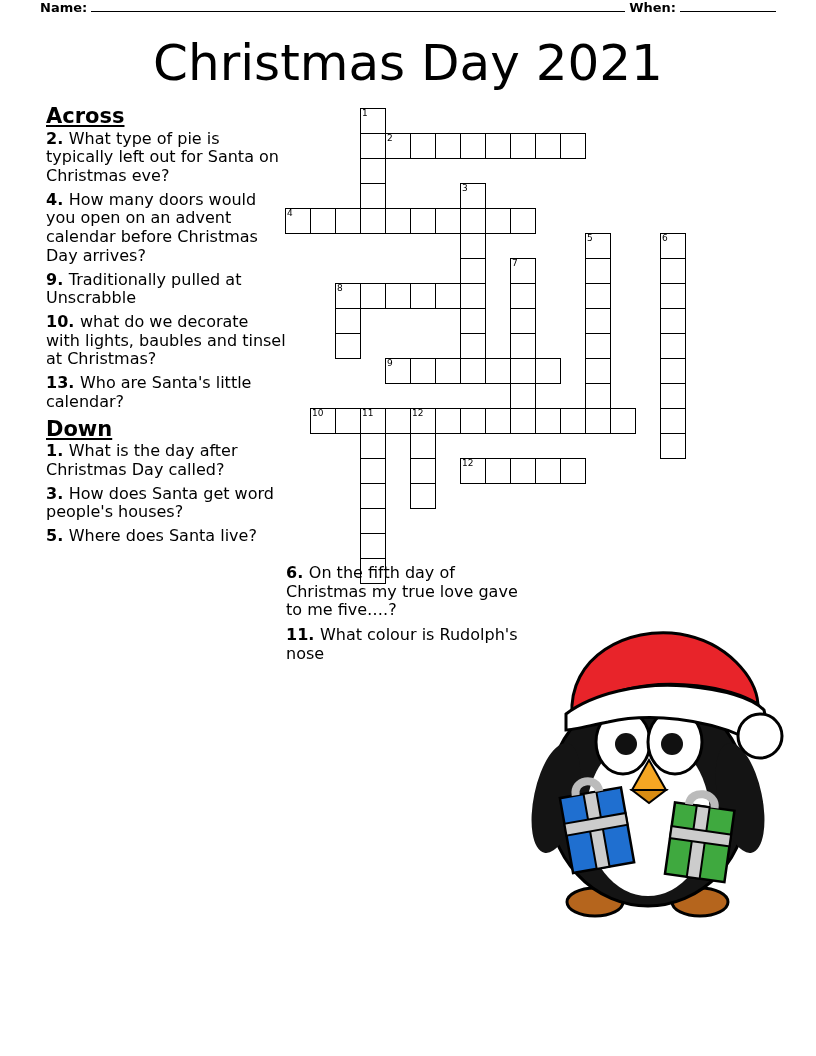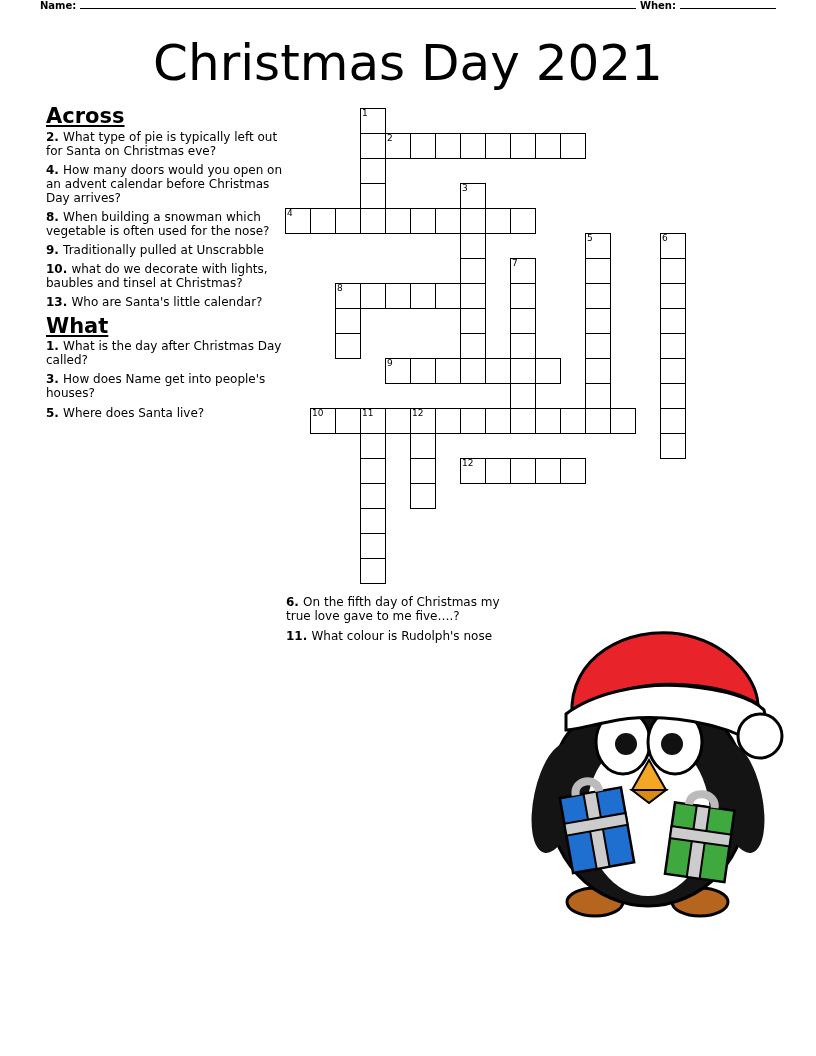--- a/index.html
+++ b/index.html
@@ -10,48 +10,48 @@
     font-family: "DejaVu Sans", sans-serif;
     color: #000000;
     overflow: hidden;
   }
   .page { position: relative; width: 816px; height: 1056px; }
 
   
   .namedate {
     position: absolute; top: 0px; left: 40px; width: 740px;
     display: flex; align-items: baseline;
-    font-size: 10px; font-weight: bold;
+    font-size: 13px; font-weight: bold;
   }
   .namedate .lbl { white-space: nowrap; }
   .rule { border-bottom: 1px solid #000; flex: 1 1 auto; margin: 0 4px 3px 4px; height: 1px; }
   .rule.short { flex: 0 0 96px; }
 
   
   .title {
     position: absolute; top: 34px; left: 0; width: 816px;
     text-align: center;
     font-size: 50px;
     font-weight: normal;
     letter-spacing: 0px;
   }
 
   
   .col-left {
     position: absolute; top: 105px; left: 46px; width: 240px;
   }
   .col-mid {
-    position: absolute; top: 595px; left: 286px; width: 238px;
+    position: absolute; top: 564px; left: 286px; width: 238px;
   }
   .clue-head {
     font-size: 21px; font-weight: bold; text-decoration: underline;
     margin: 0 0 1px 0; line-height: 1.12;
   }
   .clue {
-    font-size: 12px; line-height: 1.17; margin: 0 0 6px 0;
+    font-size: 16px; line-height: 1.17; margin: 0 0 6px 0;
   }
   .clue .num { font-weight: bold; }
   .col-left .clue { margin-bottom: 5px; }
 
   
   .grid { position: absolute; top: 108px; left: 285px; }
   .cell {
     position: absolute;
     width: 26px; height: 26px;
     border: 1px solid #000;
@@ -197,29 +197,28 @@
       <div class="cell" style="left: 75px; top: 400px;"></div>
       <div class="cell" style="left: 75px; top: 425px;"></div>
       <div class="cell" style="left: 75px; top: 450px;"></div>
     </div>
 
   <div class="col-left">
     <div class="clue-head">Across</div>
     <div id="across-list">
         <p class="clue"><span class="num">2. </span><span>What type of pie is typically left out for Santa on Christmas eve?</span></p>
         <p class="clue"><span class="num">4. </span><span>How many doors would you open on an advent calendar before Christmas Day arrives?</span></p>
-        <p class="clue"><span class="num">8. </span><span>When building a snowman which vegetable is often used for the nose?</span></p>
         <p class="clue"><span class="num">9. </span><span>Traditionally pulled at Unscrabble</span></p>
         <p class="clue"><span class="num">10. </span><span>what do we decorate with lights, baubles and tinsel at Christmas?</span></p>
         <p class="clue"><span class="num">13. </span><span>Who are Santa's little calendar?</span></p>
       </div>
-    <div class="clue-head" style="margin-top:6px;">What</div>
+    <div class="clue-head" style="margin-top:6px;">Down</div>
     <div id="down-list-a">
         <p class="clue"><span class="num">1. </span><span>What is the day after Christmas Day called?</span></p>
-        <p class="clue"><span class="num">3. </span><span>How does Name get into people's houses?</span></p>
+        <p class="clue"><span class="num">3. </span><span>How does Santa get word people's houses?</span></p>
         <p class="clue"><span class="num">5. </span><span>Where does Santa live?</span></p>
       </div>
   </div>
 
   <div class="col-mid">
     <div id="down-list-b">
         <p class="clue"><span class="num">6. </span><span>On the fifth day of Christmas my true love gave to me five….?</span></p>
         <p class="clue"><span class="num">11. </span><span>What colour is Rudolph's nose</span></p>
       </div>
   </div>

